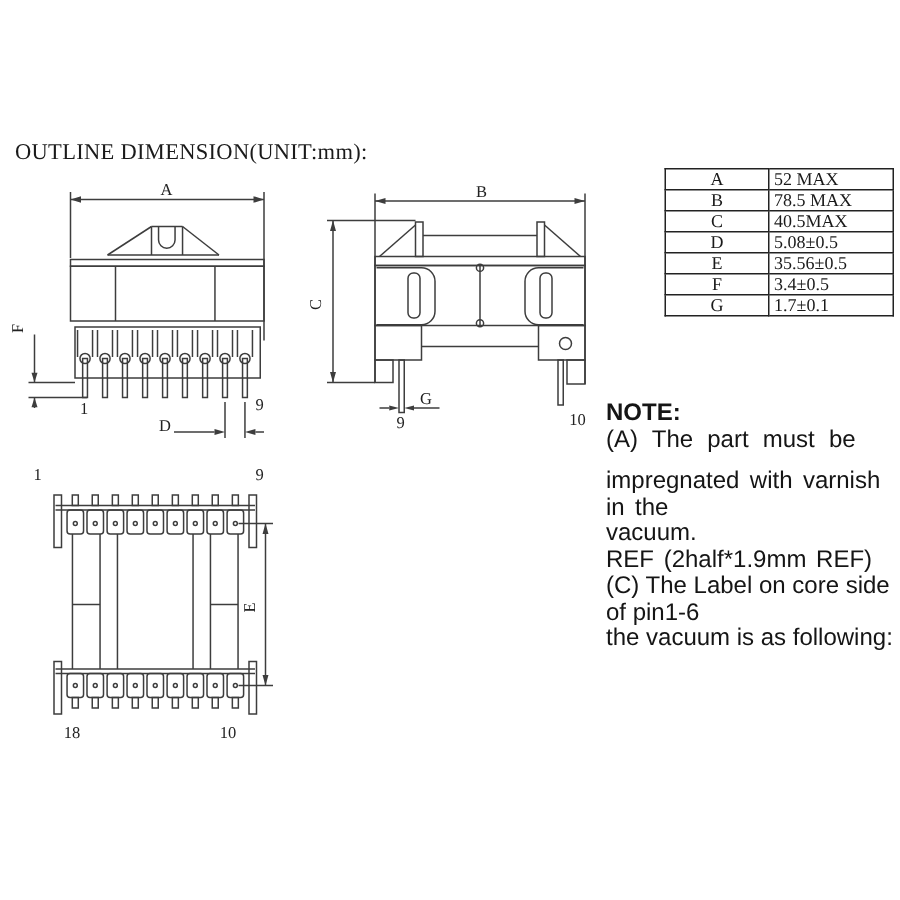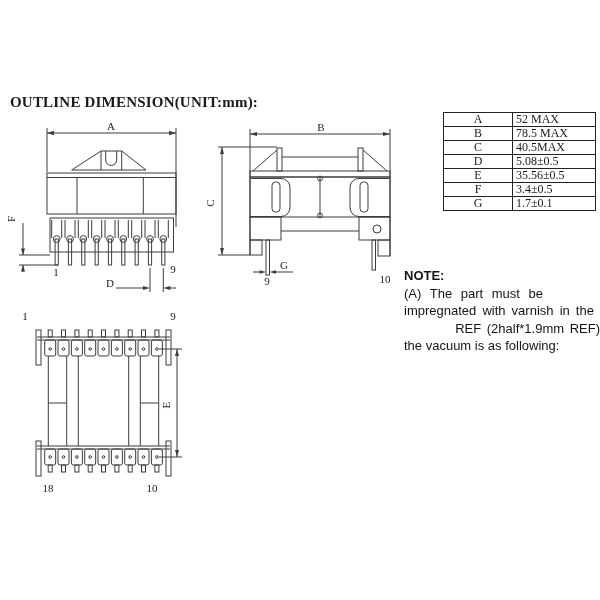--- a/index.html
+++ b/index.html
@@ -1,37 +1,37 @@
 <!DOCTYPE html>
 <html><head>
 <meta charset="utf-8">
 <style>
   html,body{margin:0;padding:0;background:#fff;}
   #page{position:relative;width:600px;height:600px;background:#ffffff;overflow:hidden;
         font-family:"Liberation Serif",serif;color:#1a1a1a;}
-  .title{position:absolute;left:10px;top:94px;font-size:15px;font-weight:bold;
+  .title{position:absolute;left:10px;top:94px;font-size:15px;font-weight:normal;
          letter-spacing:.2px;font-family:"Liberation Serif",serif;}
   svg{position:absolute;}
   svg line,svg rect,svg path,svg circle{stroke:#3d3d3d;stroke-width:1;fill:none;}
   svg polygon{fill:#3d3d3d;stroke:none;}
   svg text{fill:#222;font-family:"Liberation Serif",serif;font-size:11px;stroke:none;}
   #front-svg{left:0;top:115px;}
   #side-svg{left:205px;top:110px;}
   #bottom-svg{left:10px;top:300px;}
   table.dim{position:absolute;left:443px;top:112px;width:153px;border-collapse:collapse;
             font-family:"Liberation Serif",serif;font-size:12px;}
   table.dim td{border:1px solid #222;height:13px;padding:0 3px;line-height:13px;}
   table.dim td.p{width:62px;text-align:center;}
   .note{position:absolute;left:404px;top:267px;width:196px;
-        font-family:"Liberation Sans",sans-serif;font-size:13px;line-height:17.5px;color:#151515;}
+        font-family:"Liberation Sans",sans-serif;font-size:16px;line-height:17.5px;color:#151515;}
   .note .head{font-weight:700;}
   .note .ln0{word-spacing:5px;}
-  .note .ln1{word-spacing:2.5px;}
+  .note .ln1{word-spacing:2.5px;margin-top:10px;}
   .note .ln3{word-spacing:1.5px;}
-  .note .ln4{word-spacing:2px;text-align:right;}
+  .note .ln4{word-spacing:2px;}
 </style>
 </head>
 <body>
 
 <div id="page">
 
   <div class="title">OUTLINE DIMENSION(UNIT:mm):</div>
 
   <svg id="front-svg" width="200" height="185" viewBox="0 0 200 185">
     <defs>
@@ -271,17 +271,19 @@
         <td class="p">G</td>
         <td>1.7±0.1</td>
         </tr>
     </tbody>
   </table>
 
   <div class="note">
     <div class="head">NOTE:</div>
     <div class="ln0">(A) The part must be</div>
     <div class="ln1">impregnated with varnish in the</div>
+    <div class="ln2">vacuum.</div>
     <div class="ln4">REF (2half*1.9mm REF)</div>
+    <div class="ln5">(C) The Label on core side of pin1-6</div>
     <div class="ln6">the vacuum is as following:</div>
   </div>
 
 </div>
 
 </body></html>

